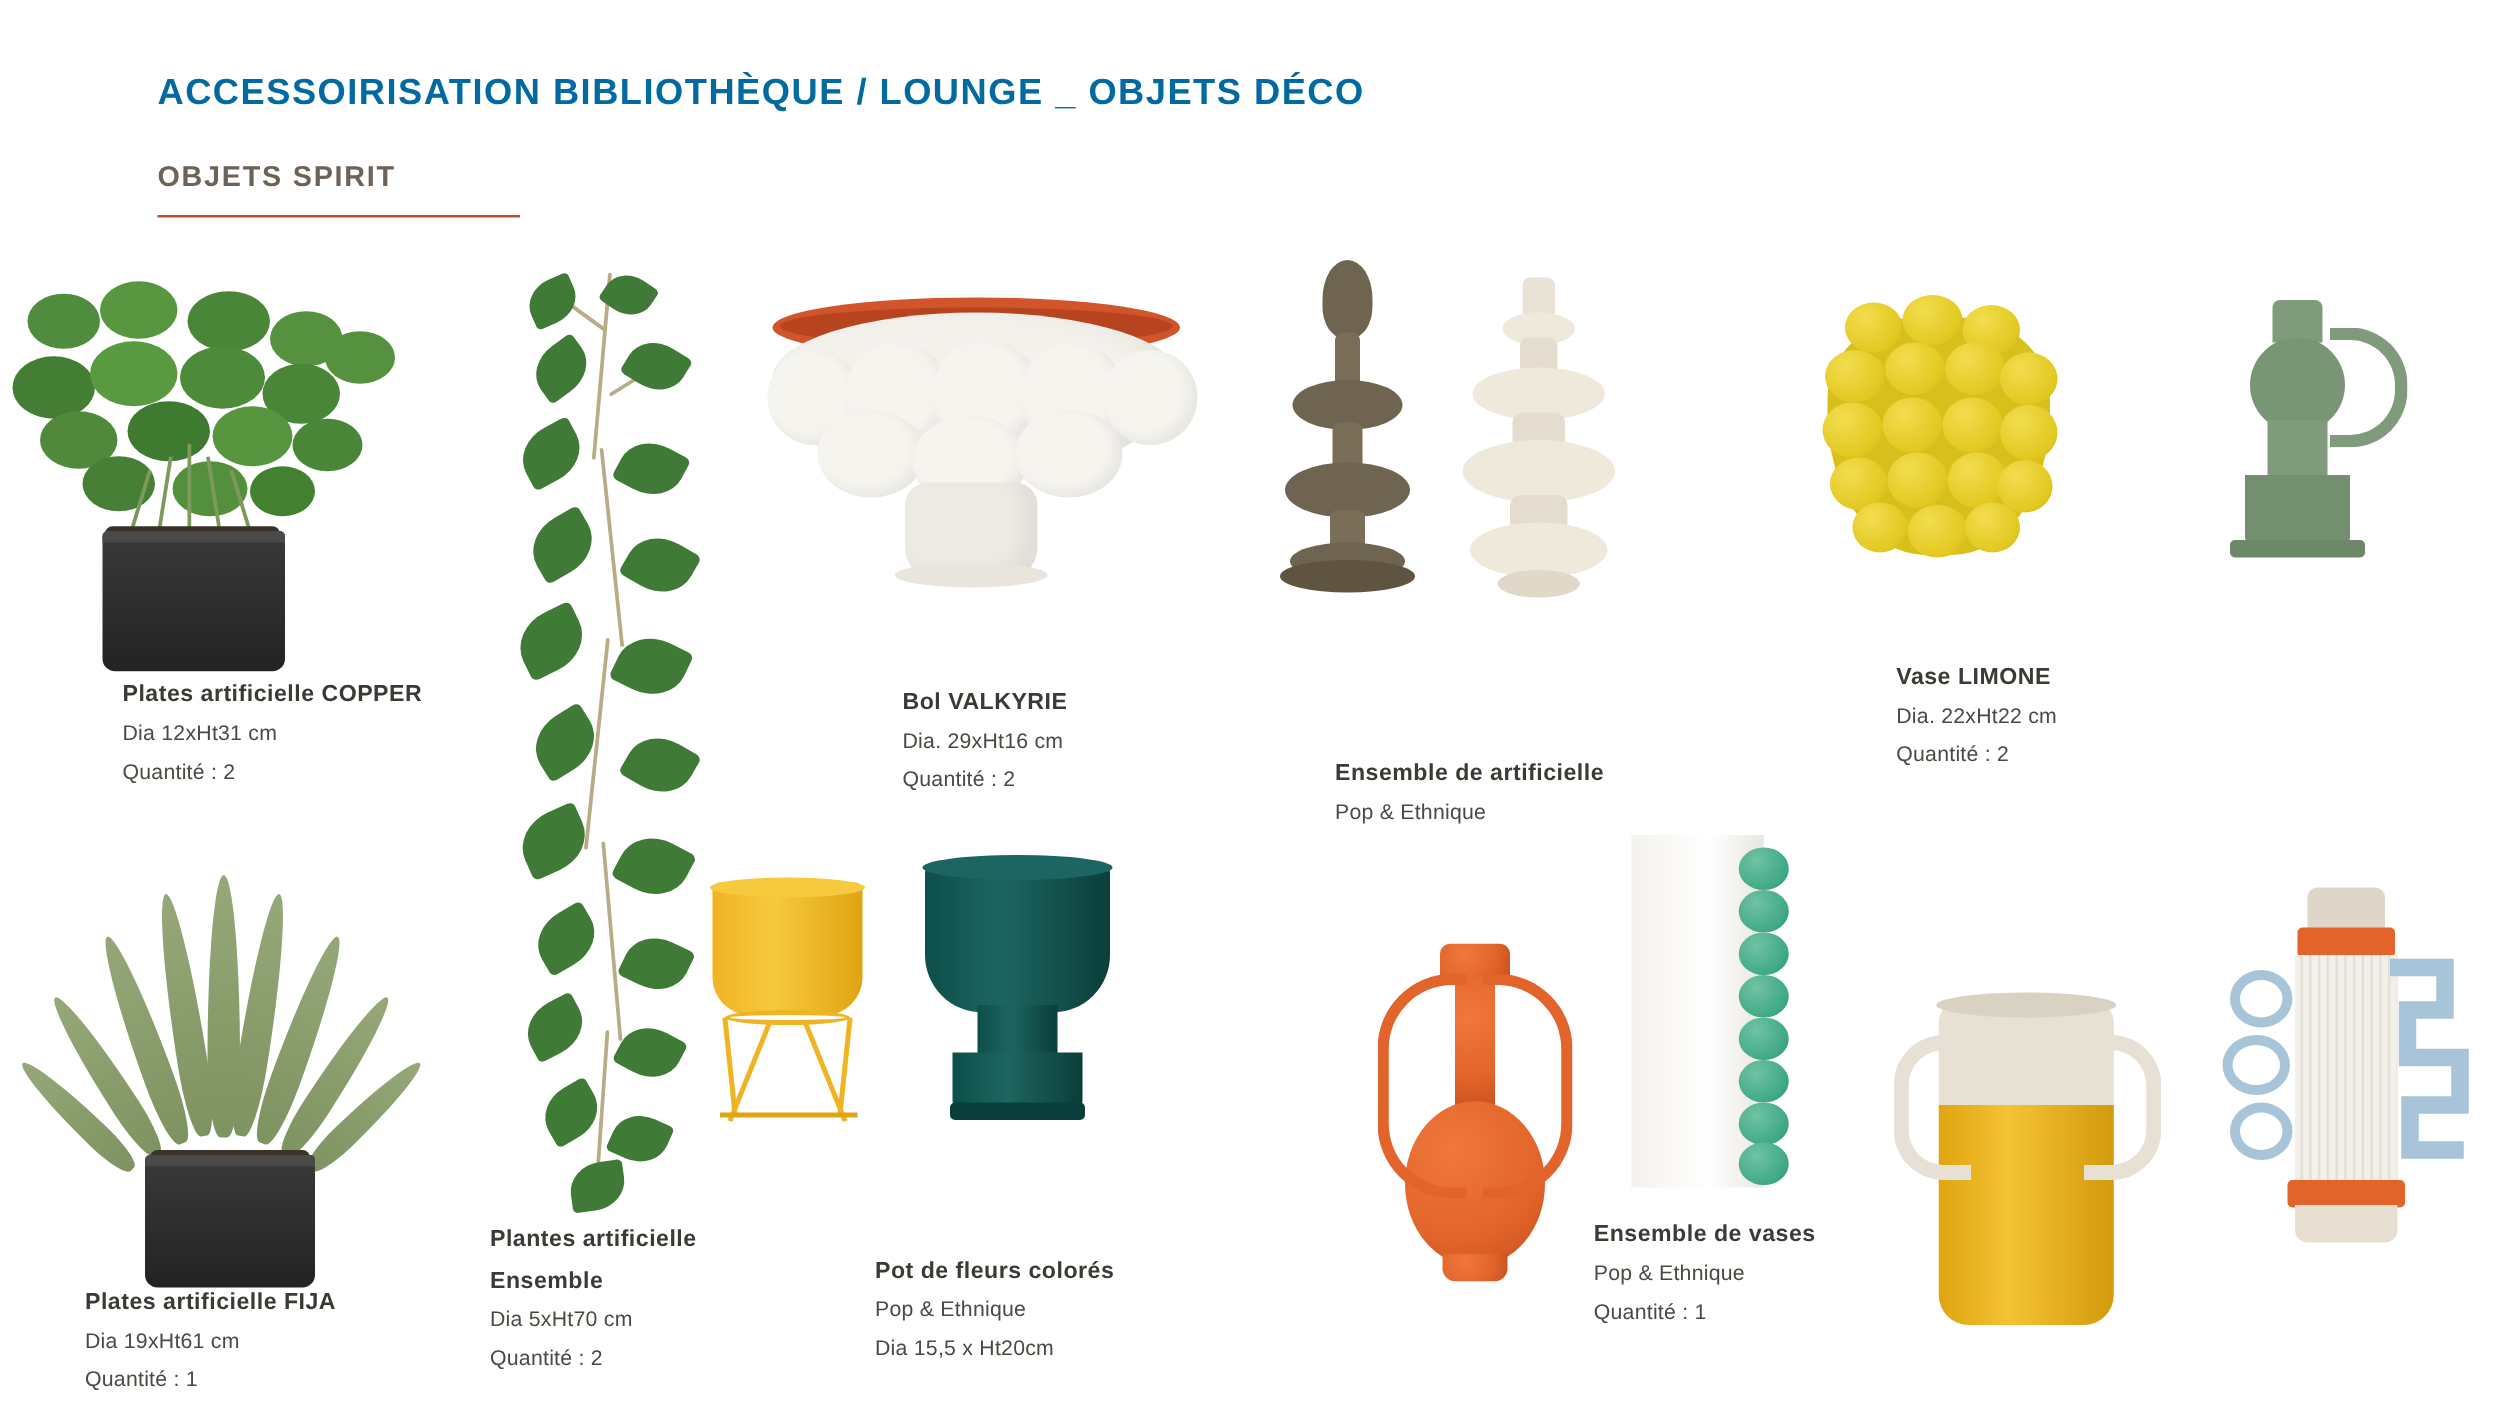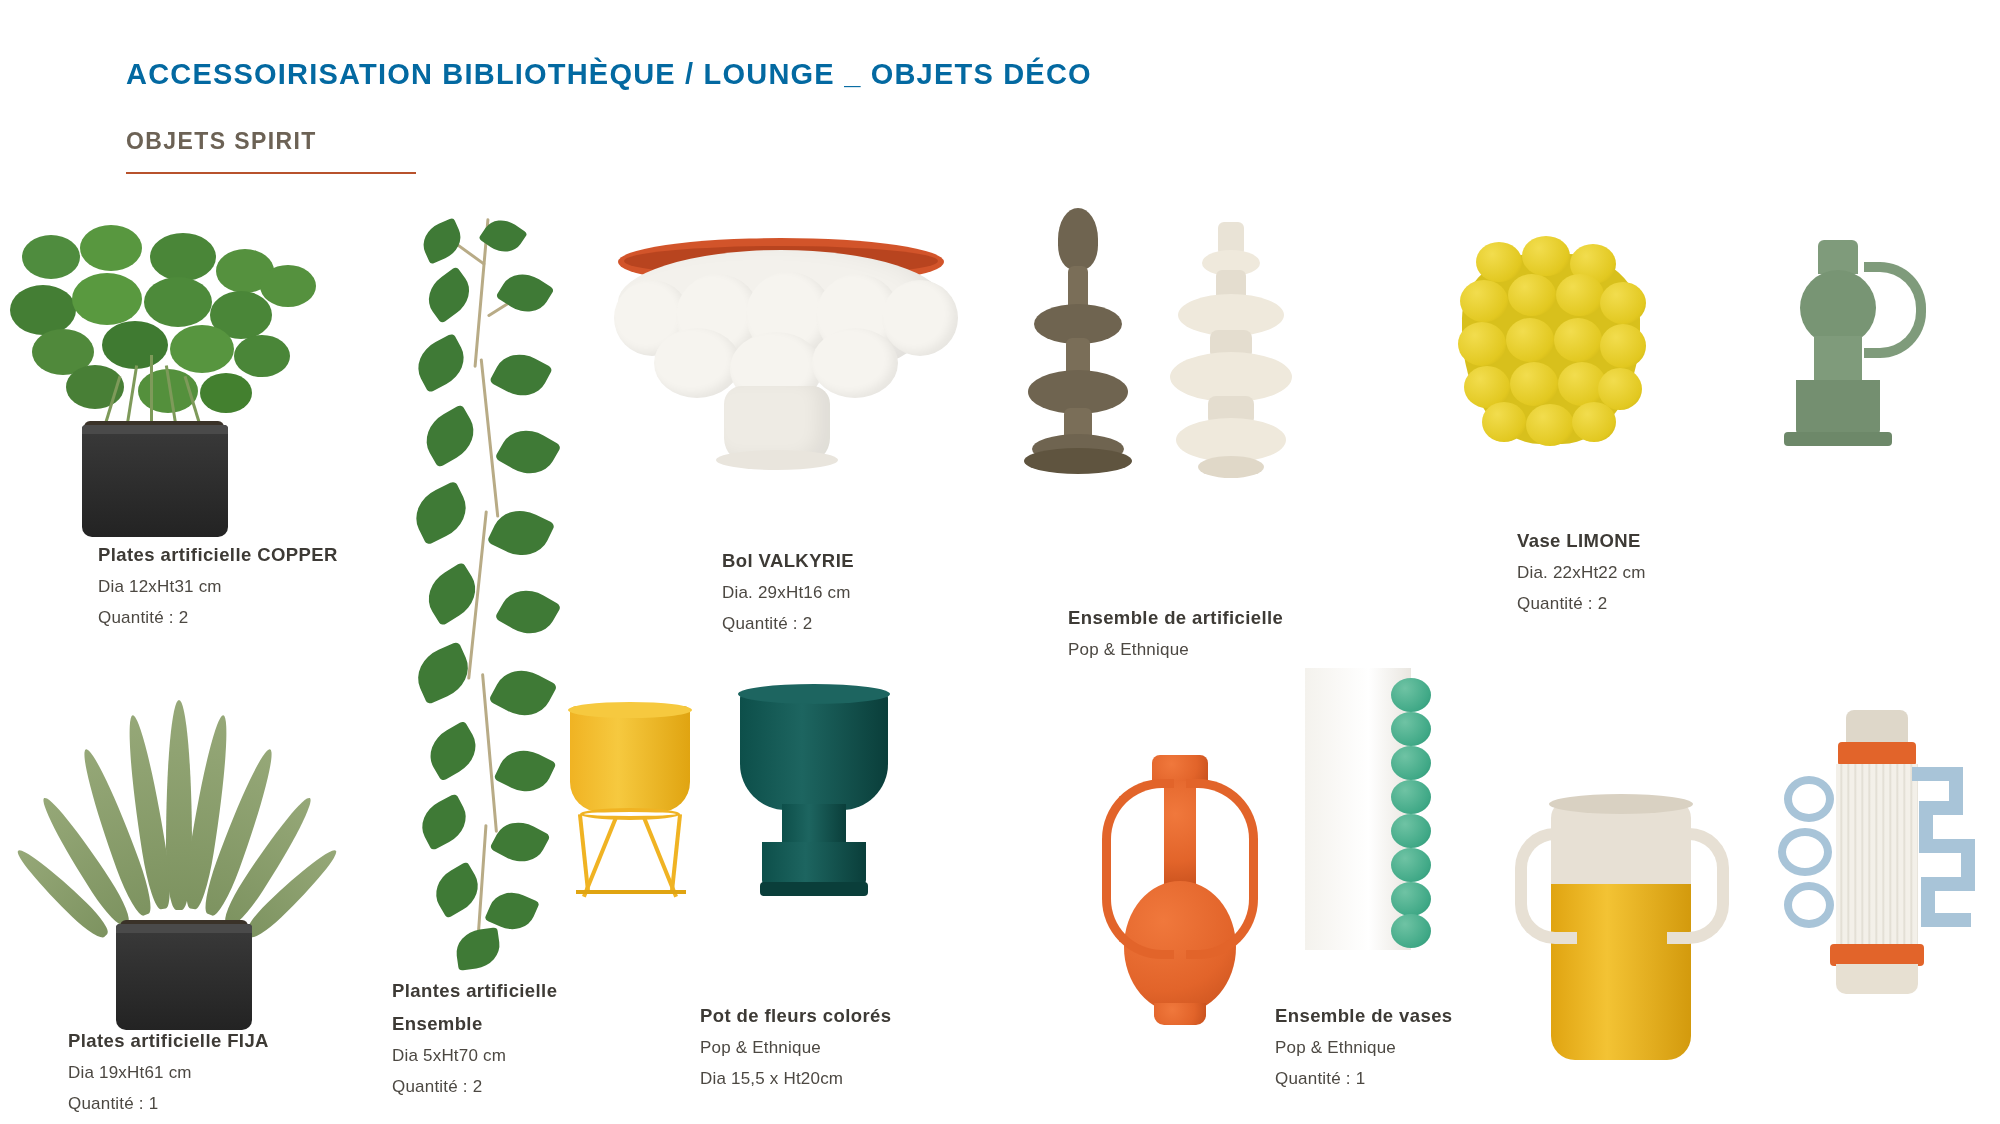--- a/index.html
+++ b/index.html
@@ -490,19 +490,19 @@
     <div class="ring-blue" style="left:18px;  top:118px; width:54px; height:48px;"></div>
     <div class="ring-blue" style="left:24px;  top:172px; width:50px; height:46px;"></div>
 
     <div class="squiggle" style="left:152px; top:52px; width:80px; height:190px;">
       <svg width="80" height="190" viewBox="0 0 80 190">
         <path d="M4 12 L44 12 L44 46 L14 46 L14 84 L56 84 L56 122 L16 122 L16 158 L52 158" fill="none" stroke="#a8c4d8" stroke-width="14" stroke-linecap="square" stroke-linejoin="miter"></path>
       </svg>
     </div>
   </div>
 
-  <div class="caption" style="left:1275px; top:1005px;">
+  <div class="caption" style="left:1275px; top:976px;">
     <div class="cap-name">Ensemble de vases</div>
     <div class="cap-line">Pop &amp; Ethnique</div>
     <div class="cap-line">Quantité : 1</div>
   </div>
 
 </div>
 
 </body></html>

